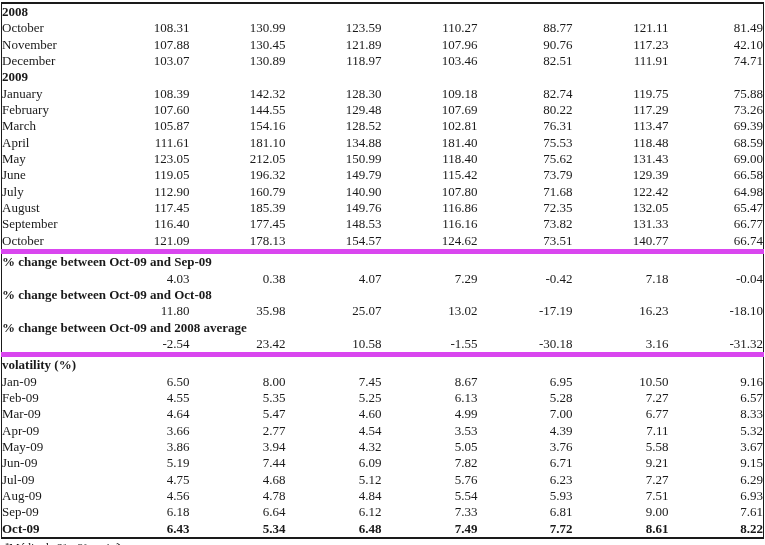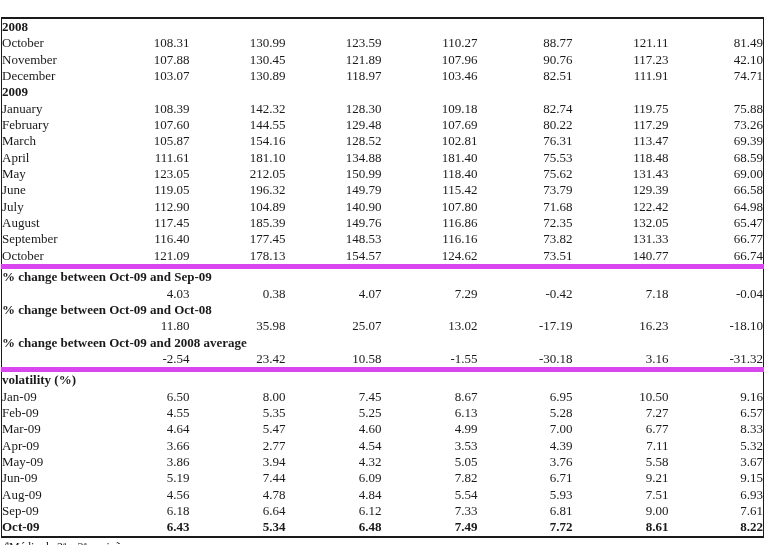--- a/index.html
+++ b/index.html
@@ -11,21 +11,21 @@
     width: 765px;
     height: 545px;
     overflow: hidden;
     font-family: "Liberation Serif", serif;
     color: #1a1a1a;
   }
   .page {
     width: 765px;
     height: 545px;
     box-sizing: border-box;
-    padding-top: 17px;
+    padding-top: 2px;
   }
   table.data-table {
     border-collapse: collapse;
     table-layout: fixed;
     width: 762px;
     margin-left: 1px;
     border-top: 2px solid #1a1a1a;
     border-left: 1px solid #1a1a1a;
     border-right: 1px solid #1a1a1a;
     border-bottom: 2px solid #1a1a1a;
@@ -173,21 +173,21 @@
           <td class="num-cell">196.32</td>
           <td class="num-cell">149.79</td>
           <td class="num-cell">115.42</td>
           <td class="num-cell">73.79</td>
           <td class="num-cell">129.39</td>
           <td class="num-cell">66.58</td>
         </tr>
         <tr>
           <td class="label-cell">July</td>
           <td class="num-cell">112.90</td>
-          <td class="num-cell">104.89</td>
+          <td class="num-cell">160.79</td>
           <td class="num-cell">140.90</td>
           <td class="num-cell">107.80</td>
           <td class="num-cell">71.68</td>
           <td class="num-cell">122.42</td>
           <td class="num-cell">64.98</td>
         </tr>
         <tr>
           <td class="label-cell">August</td>
           <td class="num-cell">117.45</td>
           <td class="num-cell">185.39</td>
@@ -313,20 +313,30 @@
           <td class="label-cell">Jun-09</td>
           <td class="num-cell">5.19</td>
           <td class="num-cell">7.44</td>
           <td class="num-cell">6.09</td>
           <td class="num-cell">7.82</td>
           <td class="num-cell">6.71</td>
           <td class="num-cell">9.21</td>
           <td class="num-cell">9.15</td>
         </tr>
         <tr>
+          <td class="label-cell">Jul-09</td>
+          <td class="num-cell">4.75</td>
+          <td class="num-cell">4.68</td>
+          <td class="num-cell">5.12</td>
+          <td class="num-cell">5.76</td>
+          <td class="num-cell">6.23</td>
+          <td class="num-cell">7.27</td>
+          <td class="num-cell">6.29</td>
+        </tr>
+        <tr>
           <td class="label-cell">Aug-09</td>
           <td class="num-cell">4.56</td>
           <td class="num-cell">4.78</td>
           <td class="num-cell">4.84</td>
           <td class="num-cell">5.54</td>
           <td class="num-cell">5.93</td>
           <td class="num-cell">7.51</td>
           <td class="num-cell">6.93</td>
         </tr>
         <tr>

